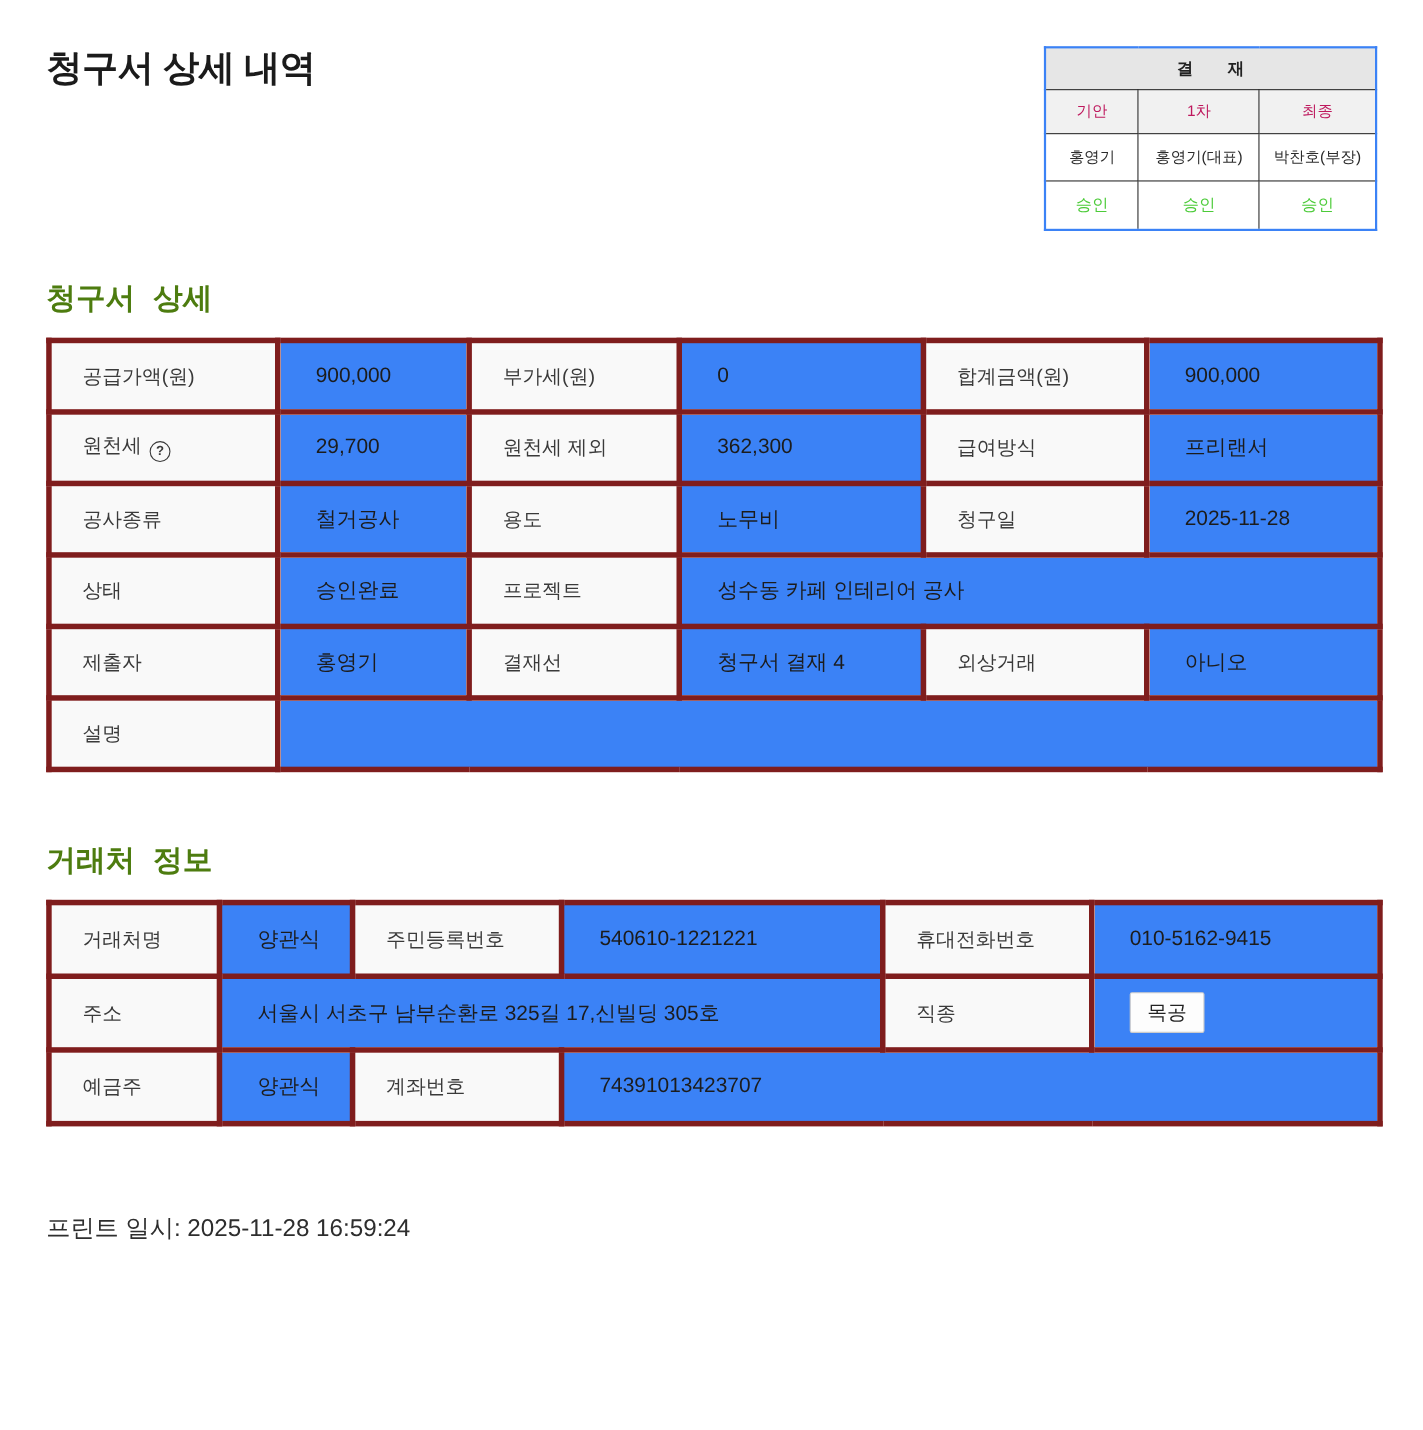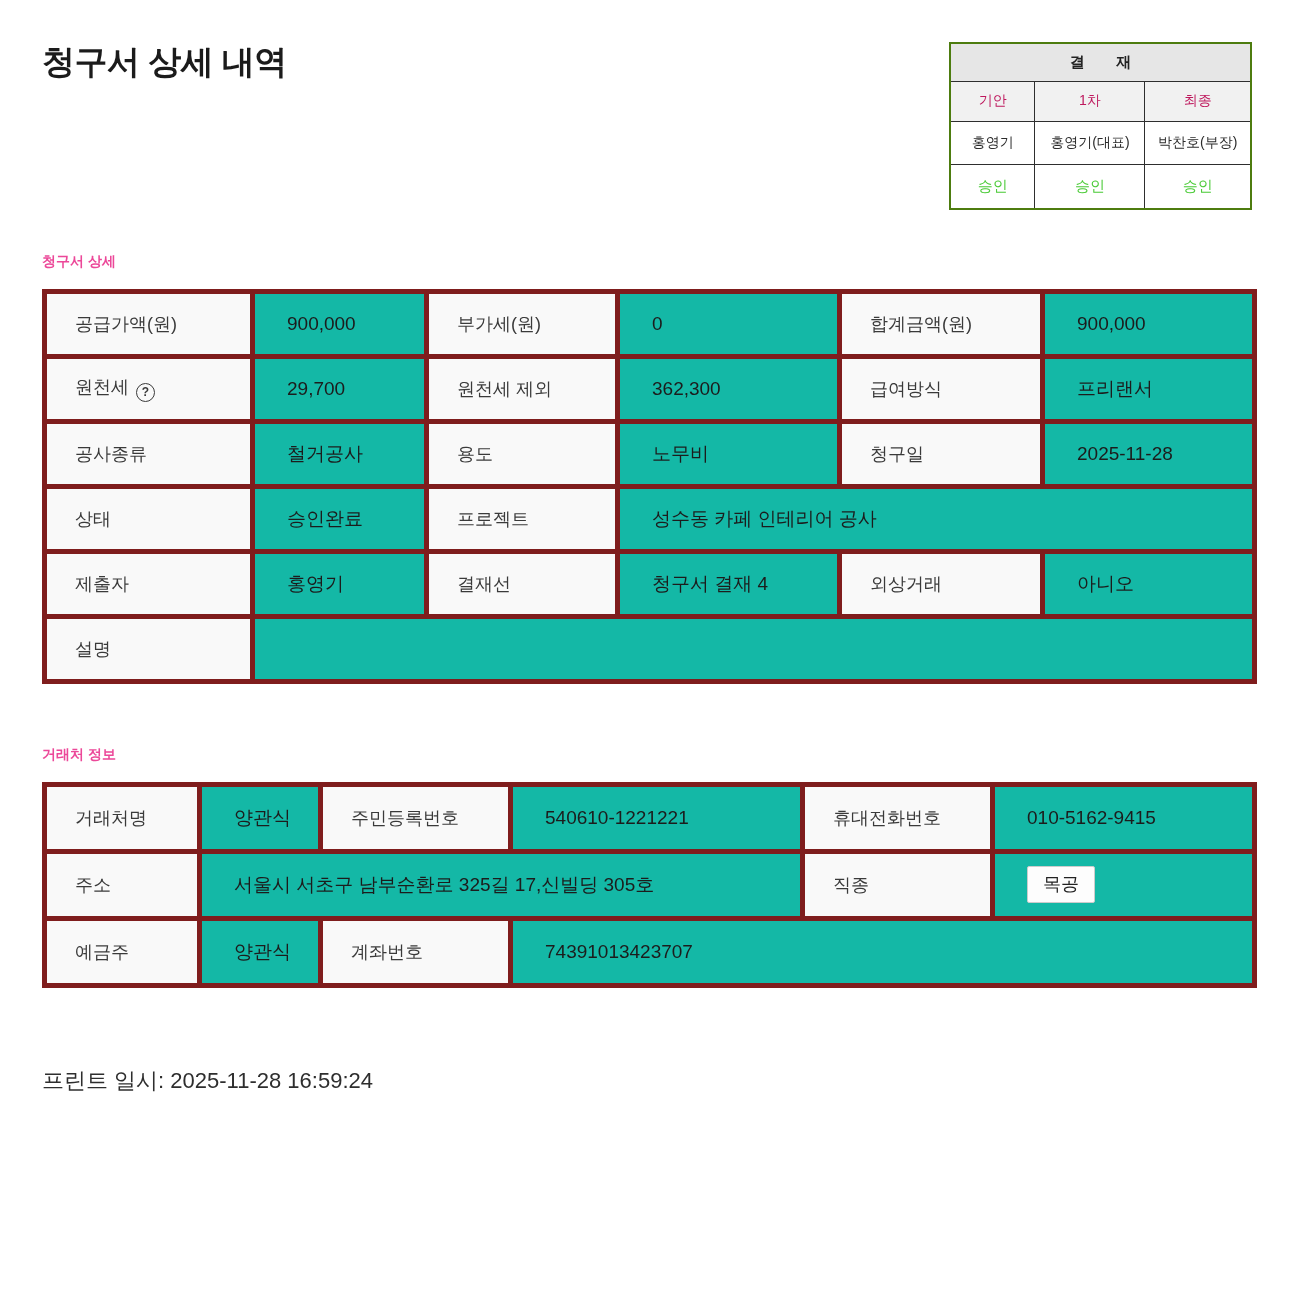--- a/index.html
+++ b/index.html
@@ -17,43 +17,43 @@
   
   .page-title {
     margin: 0; font-size: 33px; font-weight: 800; color: #1b1b1b;
     letter-spacing: -0.5px; line-height: 1.2;
   }
 
   
   .approval { position: absolute; top: 42px; right: 42px; width: 301px;
     border-collapse: collapse; table-layout: fixed; text-align: center; }
   .approval td { border: 1.6px solid #2e2e2e; padding: 0; vertical-align: middle; }
-  .approval { border: 2px solid #4d7c0f; padding-left: 44px; }
+  .approval { border: 2px solid #3b82f6; padding-left: 44px; }
   .ap-title-cell { height: 38px; background: #e6e6e6; font-size: 15px; font-weight: 700; color: #222; }
   .ap-title-text { letter-spacing: 2.1em; margin-right: -2.1em; }
   .ap-stage-cell { height: 40px; background: #f1f1f1; font-size: 14px; color: #be185d; }
   .ap-name-cell { height: 43px; background: #fff; font-size: 14px; color: #2b2b2b; }
   .ap-status-cell { height: 45px; background: #fff; }
   .ap-status { font-size: 15px; color: #4ccb39; }
 
   
-  .section-title { margin: 0 0 18px 0; font-size: 14px; font-weight: 700; color: #ec4899; }
+  .section-title { margin: 0 0 18px 0; font-size: 27px; font-weight: 700; color: #4d7c0f; font-family: Liberation Mono, monospace; }
   .section-invoice { margin-top: 171px; }
   .section-vendor { margin-top: 62px; }
 
   
   .detail-table { width: 1210px; border-collapse: collapse; table-layout: fixed; }
   .detail-table td {
     border: 5px solid #7f1d1d; vertical-align: middle;
     padding: 0 10px 0 28px; overflow: hidden; white-space: nowrap;
   }
   .t-invoice td { height: 65px; }
   .t-vendor td { height: 67px; }
   td.lbl { background: #f9f9f9; color: #3a3a3a; font-size: 18px; }
-  td.val { background: #14b8a6; color: #1c1c1c; font-size: 19px; padding-left: 32px; }
+  td.val { background: #3b82f6; color: #1c1c1c; font-size: 19px; padding-left: 32px; }
 
   
   .help-icon {
     display: inline-flex; align-items: center; justify-content: center;
     width: 19px; height: 19px; margin-left: 7px; vertical-align: -3px;
     border: 1.5px solid #3a3a3a; border-radius: 50%;
     font-size: 12px; font-weight: 700; color: #3a3a3a; cursor: pointer;
   }
 
   

